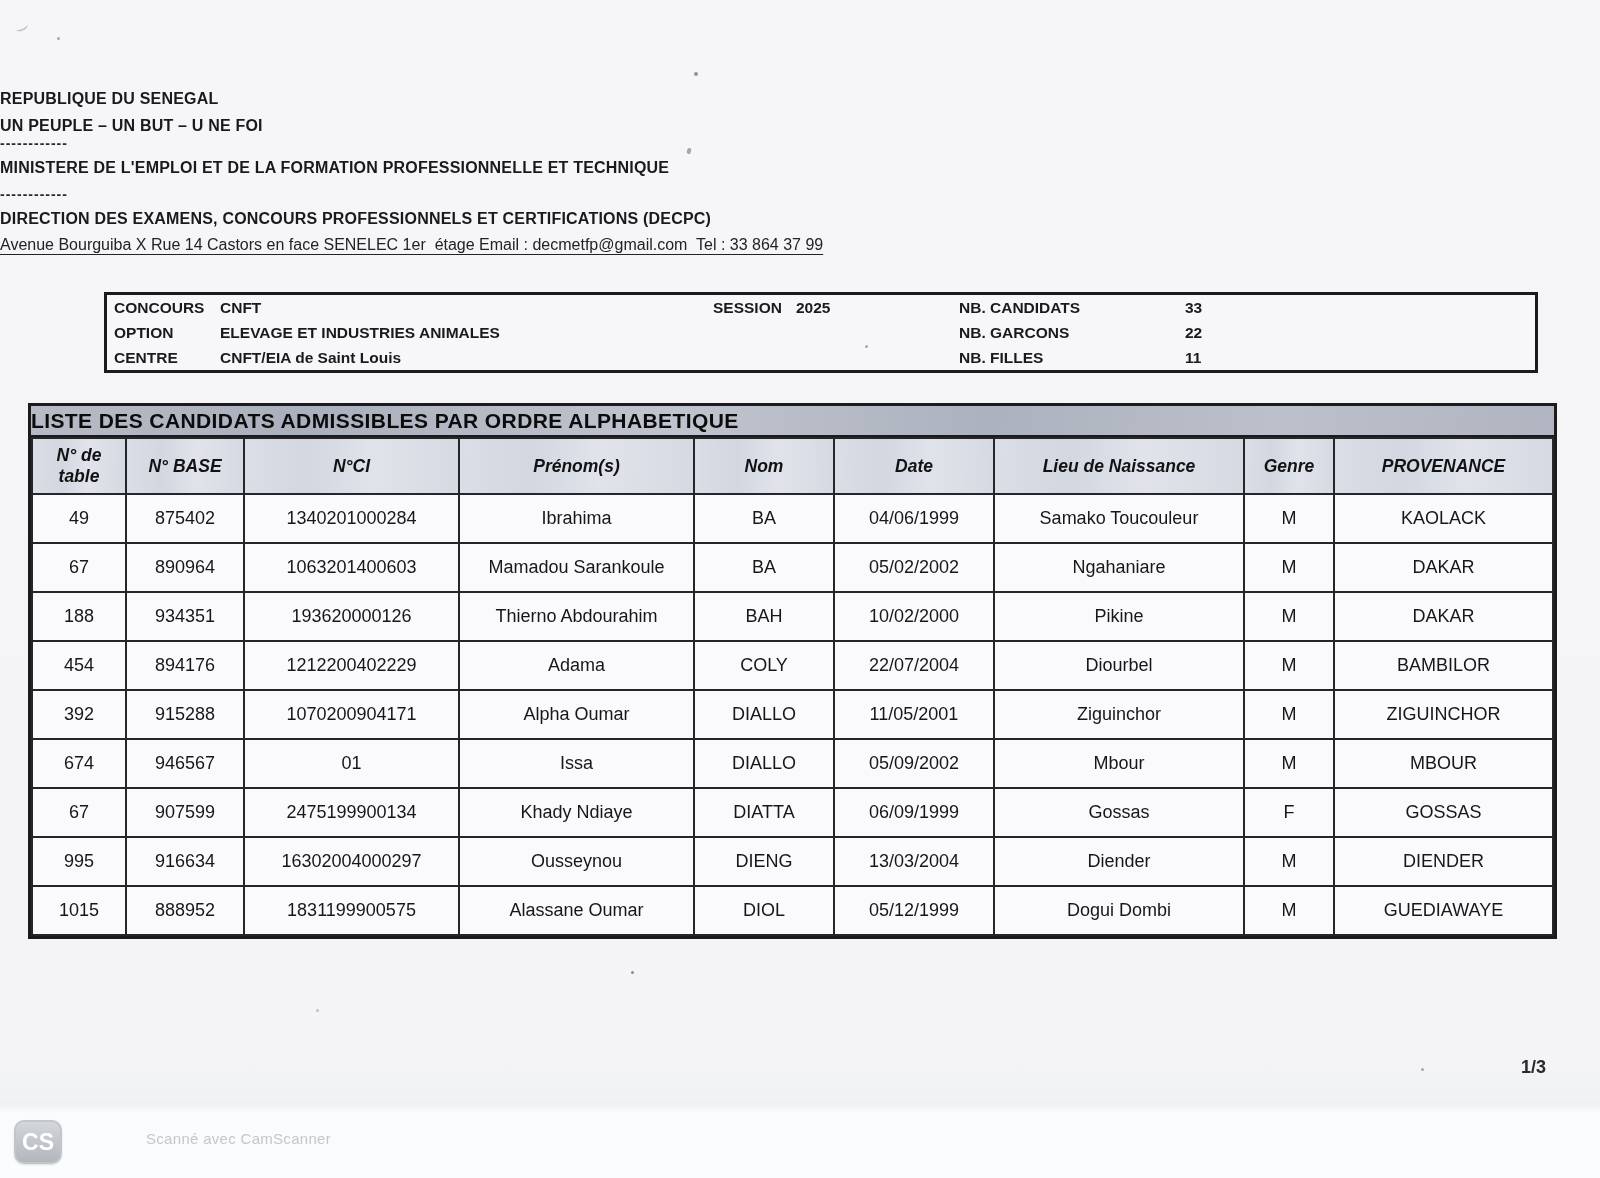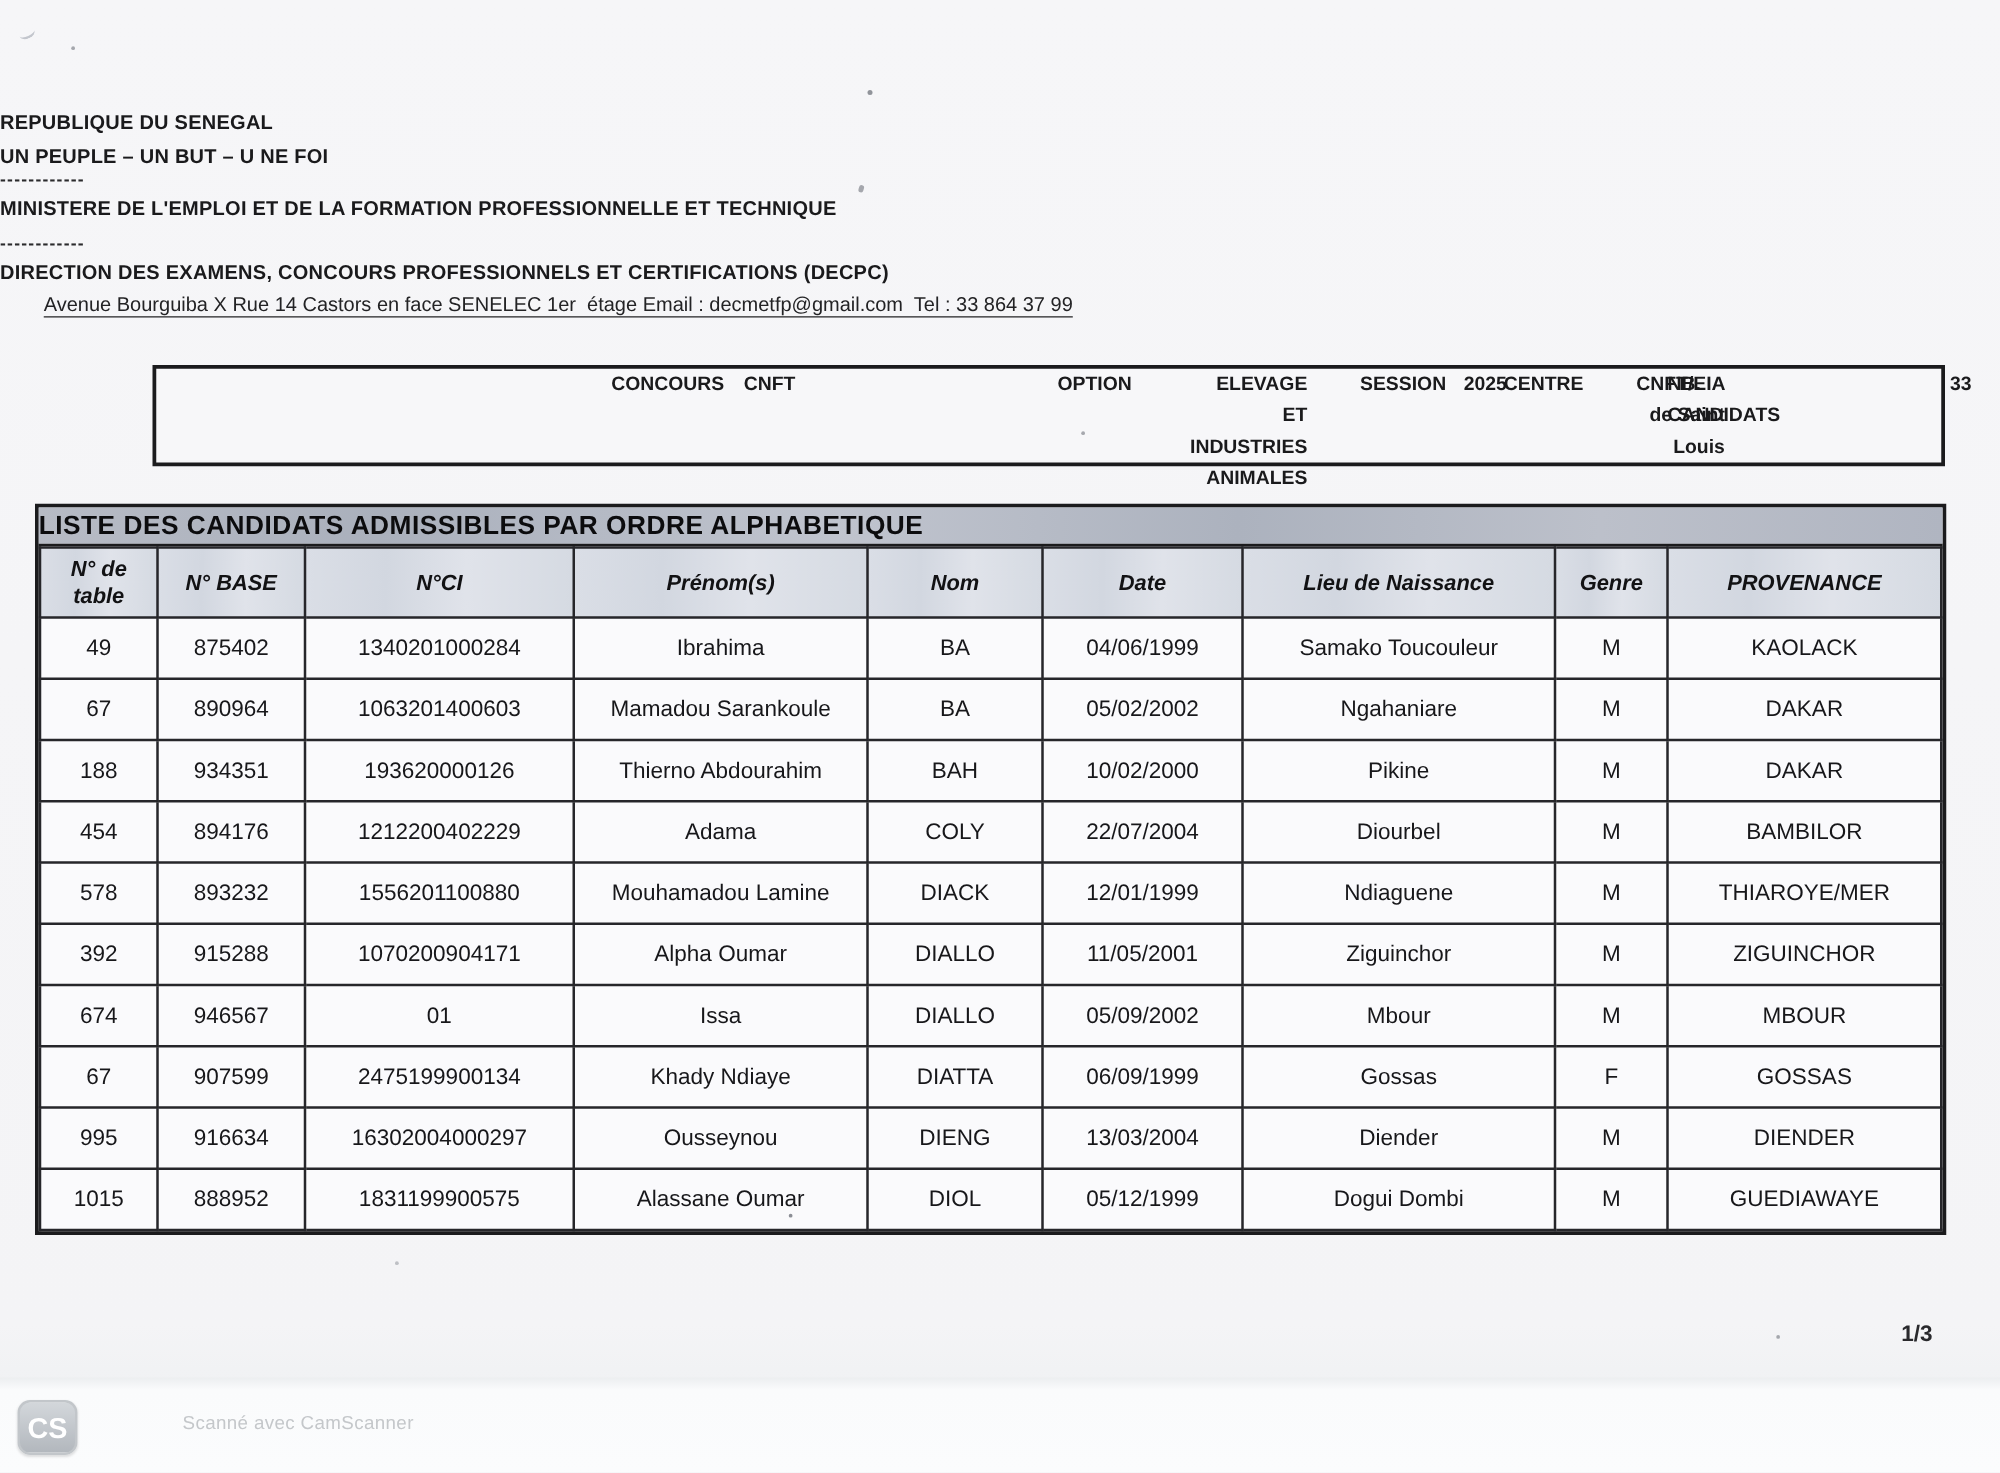--- a/index.html
+++ b/index.html
@@ -15,28 +15,28 @@
   
   .letterhead { position: absolute; top: 90px; left: 0; width: 1590px; text-align: left; }
   .lh-line { font-weight: bold; font-size: 16px; letter-spacing: 0.2px; }
   .lh-country { margin-bottom: 9px; }
   .lh-motto { margin-bottom: 0; }
   .lh-sep { font-weight: bold; font-size: 14px; letter-spacing: 1px; color: #2a2a2c; margin-bottom: 8px; }
   .lh-ministry { margin-bottom: 9px; }
   .lh-direction { margin-bottom: 8px; }
   .lh-address {
     font-size: 16px; font-weight: normal; color: #232325;
-    text-decoration: underline; text-underline-offset: 4px; white-space: pre; padding-left: 35px;
+    text-decoration: underline; text-underline-offset: 4px; white-space: pre;
   }
 
   
   .info-box {
-    position: absolute; left: 122px; top: 292px; width: 1434px; height: 81px;
+    position: absolute; left: 104px; top: 292px; width: 1434px; height: 81px;
     border: 3px solid #1b1b1d; background: #f7f7f9;
-    display: flex; justify-content: space-evenly;
+    display: flex; flex-direction: column; justify-content: space-evenly;
     font-weight: bold; font-size: 15.5px;
   }
   .ib-row { position: relative; height: 25px; line-height: 25px; }
   .ib-label { position: absolute; left: 7px; }
   .ib-value { position: absolute; left: 113px; text-align: right; }
   .ib-session { position: absolute; left: 606px; }
   .ib-session-val { margin-left: 14px; }
   .ib-right-label { position: absolute; left: 852px; }
   .ib-right-value { position: absolute; left: 1078px; }
 
@@ -192,31 +192,20 @@
             <td>894176</td>
             <td>1212200402229</td>
             <td>Adama</td>
             <td>COLY</td>
             <td>22/07/2004</td>
             <td>Diourbel</td>
             <td>M</td>
             <td>BAMBILOR</td>
           </tr>
           <tr>
-            <td>578</td>
-            <td>893232</td>
-            <td>1556201100880</td>
-            <td>Mouhamadou Lamine</td>
-            <td>DIACK</td>
-            <td>12/01/1999</td>
-            <td>Ndiaguene</td>
-            <td>M</td>
-            <td>THIAROYE/MER</td>
-          </tr>
-          <tr>
             <td>392</td>
             <td>915288</td>
             <td>1070200904171</td>
             <td>Alpha Oumar</td>
             <td>DIALLO</td>
             <td>11/05/2001</td>
             <td>Ziguinchor</td>
             <td>M</td>
             <td>ZIGUINCHOR</td>
           </tr>

